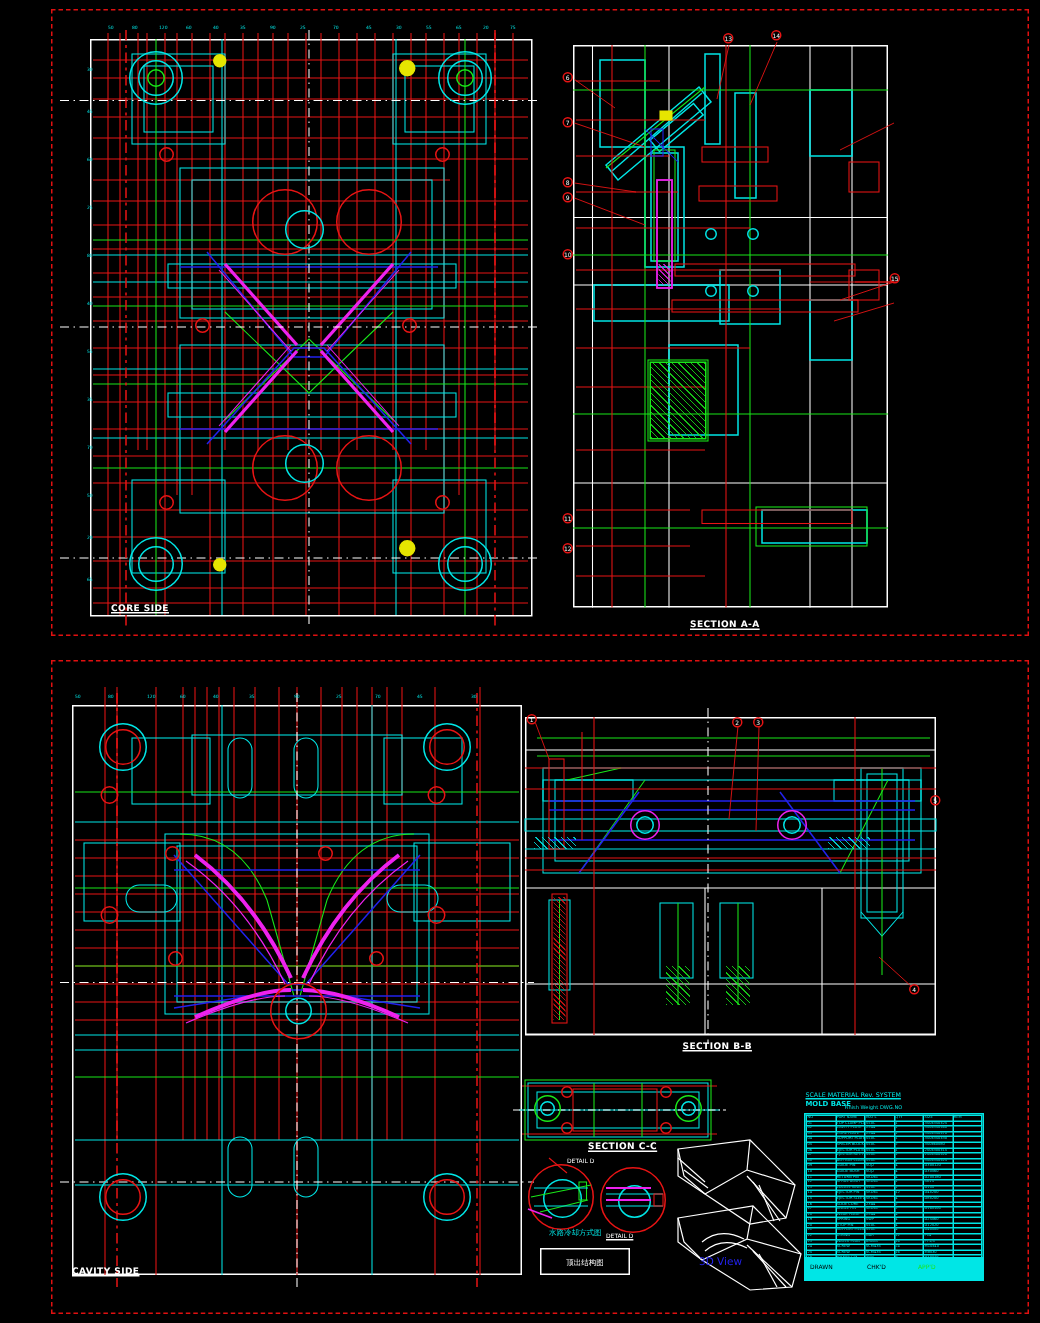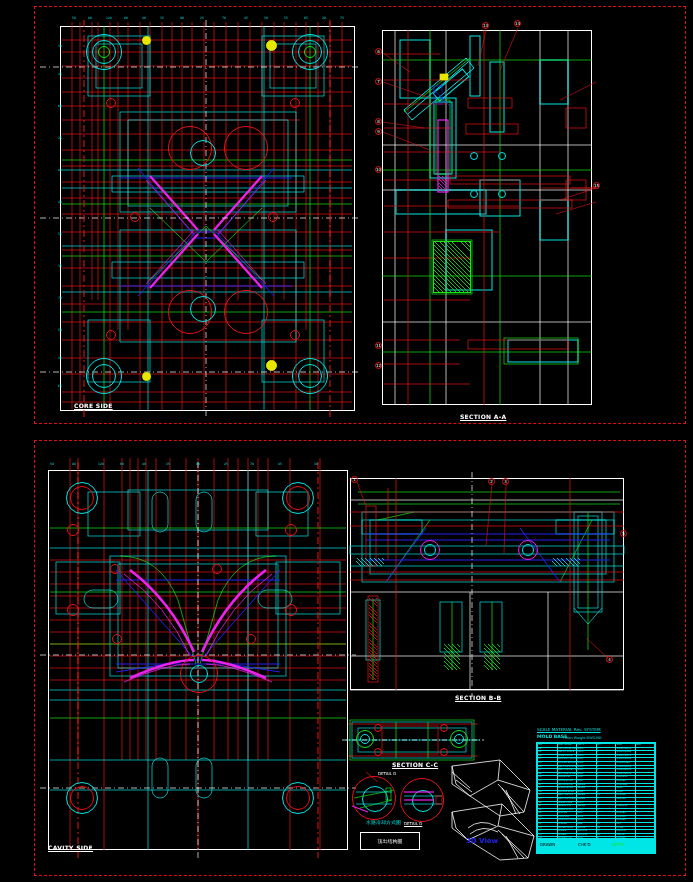--- a/index.html
+++ b/index.html
@@ -719,21 +719,21 @@
       <path d="M452 812 L456 828 L468 840"></path>
       <path d="M502 804 L498 826 L468 840"></path>
       <path d="M498 826 L534 836"></path>
       <path d="M498 830 L528 858"></path>
       <path d="M502 834 L524 858"></path>
       <path d="M506 836 L518 858"></path>
       <path d="M468 828 Q480 818 496 826"></path>
       <path d="M470 834 Q482 824 498 832"></path>
     </g>
   </svg>
-  <div class="txt t7" style="left:466px;top:838px;color:#2222ee;font-weight:bold;">3D View</div>
+  <div class="txt t7" style="left:466px;top:838px;color:#2222ee;font-weight:normal;">3D View</div>
 </div>
 
 <div>
   <div class="bhead" style="left:537px;top:727px;text-decoration:underline;font-size:4.2px;">SCALE  MATERIAL  Rev.  SYSTEM</div>
   <div class="bhead" style="left:537px;top:734px;font-size:4.6px;font-weight:bold;">MOLD BASE</div>
   <div class="bhead" style="left:563px;top:736px;font-size:3.4px;">Finish  Weight  DWG.NO</div>
 
   <div id="bom">
     <table>
       <thead>

